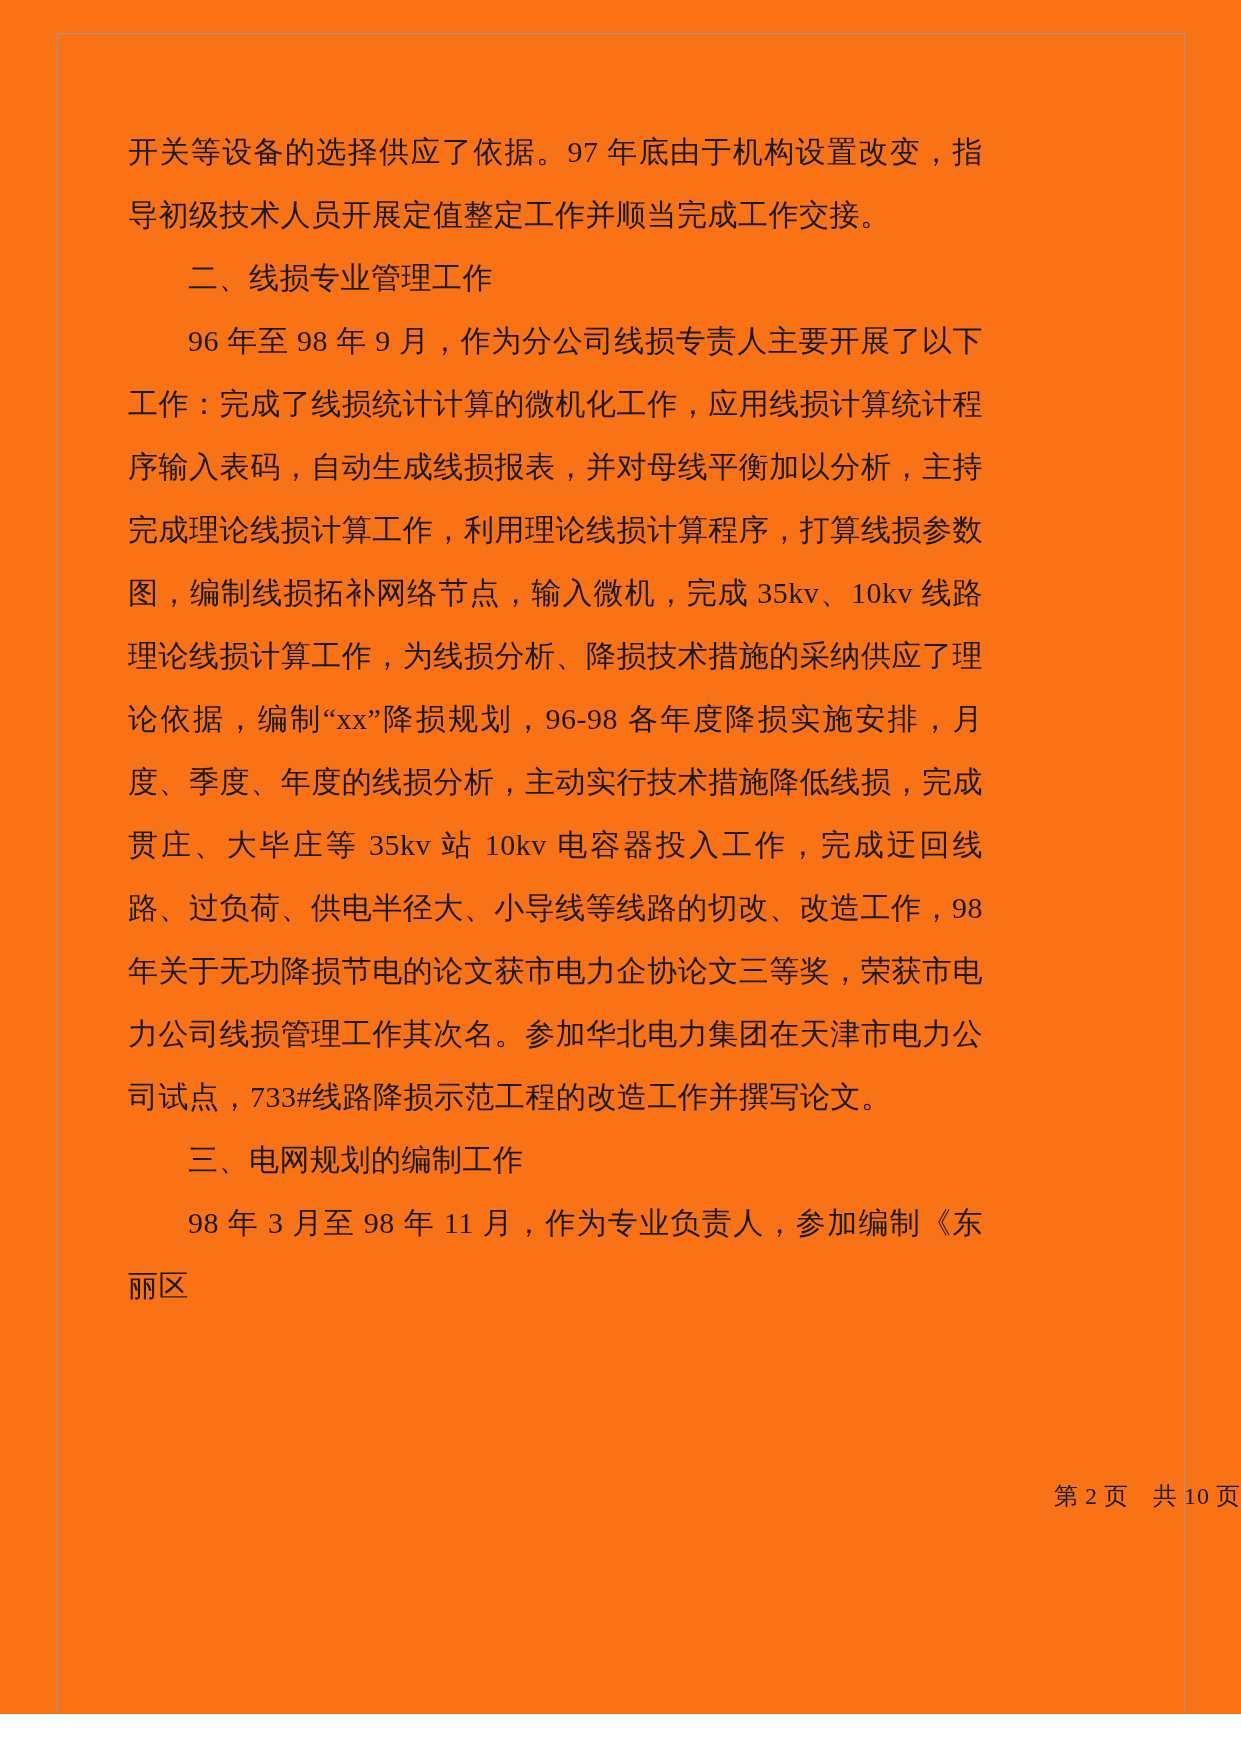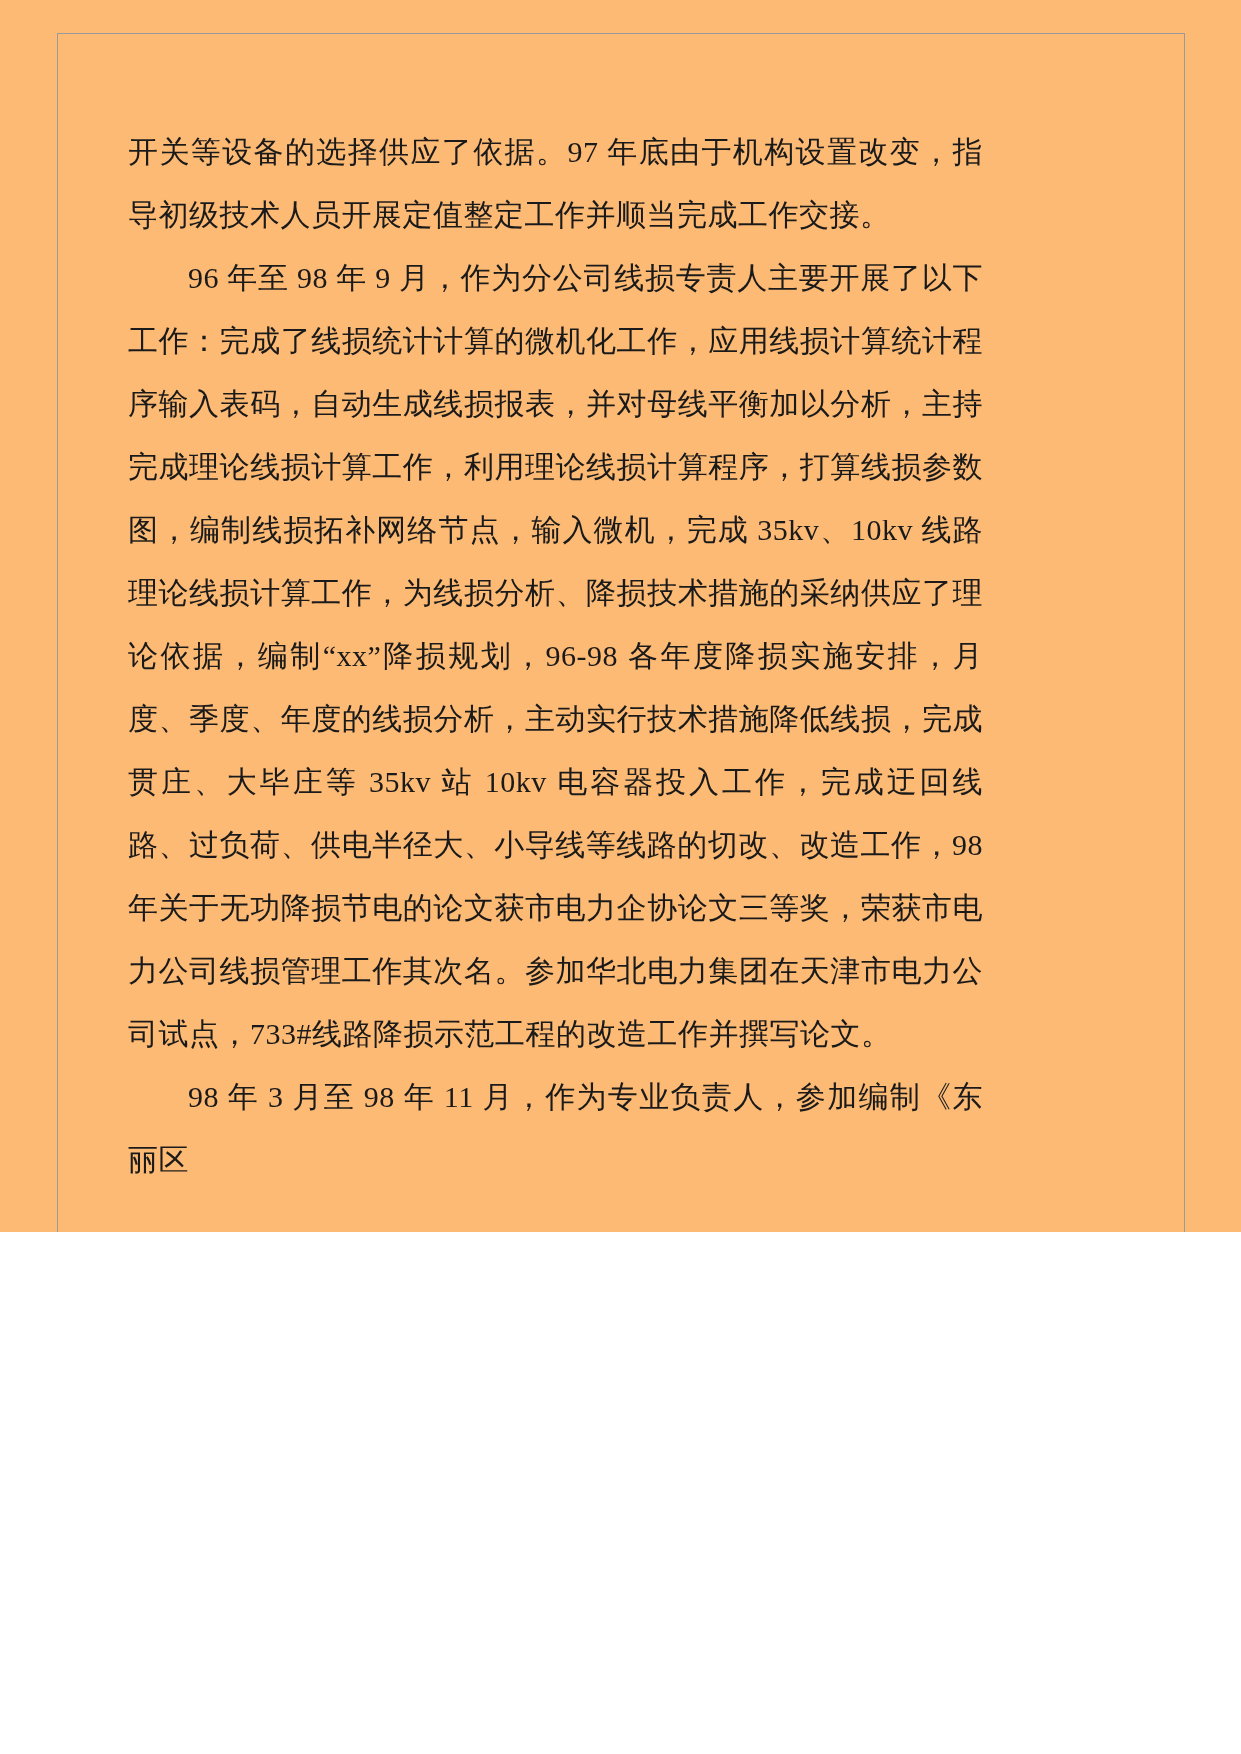--- a/index.html
+++ b/index.html
@@ -2,23 +2,23 @@
 <html><head>
 <meta charset="utf-8">
 <style>
   html, body {
     margin: 0;
     padding: 0;
     background: #ffffff;
   }
   .page {
     width: 1241px;
-    height: 1232px;
+    height: 1714px;
     position: relative;
-    background: #fdba74;
+    background: #f97316;
     box-sizing: border-box;
     font-family: "Liberation Serif", "DejaVu Serif", serif;
   }
   .page-border {
     position: absolute;
     left: 57px;
     top: 33px;
     width: 1128px;
     height: 1688px;
     border: 1px solid #9a9a9a;
@@ -55,21 +55,23 @@
   .footer span { letter-spacing: 1px; }
 </style>
 </head>
 <body>
 
 <div class="page">
   <div class="page-border"></div>
 
   <div class="content">
     <p>开关等设备的选择供应了依据。97 年底由于机构设置改变，指导初级技术人员开展定值整定工作并顺当完成工作交接。</p>
+    <p class="indent">二、线损专业管理工作</p>
     <p class="indent">96 年至 98 年 9 月，作为分公司线损专责人主要开展了以下工作：完成了线损统计计算的微机化工作，应用线损计算统计程序输入表码，自动生成线损报表，并对母线平衡加以分析，主持完成理论线损计算工作，利用理论线损计算程序，打算线损参数图，编制线损拓补网络节点，输入微机，完成 35kv、10kv 线路理论线损计算工作，为线损分析、降损技术措施的采纳供应了理论依据，编制“xx”降损规划，96-98 各年度降损实施安排，月度、季度、年度的线损分析，主动实行技术措施降低线损，完成贯庄、大毕庄等 35kv 站 10kv 电容器投入工作，完成迂回线路、过负荷、供电半径大、小导线等线路的切改、改造工作，98 年关于无功降损节电的论文获市电力企协论文三等奖，荣获市电力公司线损管理工作其次名。参加华北电力集团在天津市电力公司试点，733#线路降损示范工程的改造工作并撰写论文。</p>
+    <p class="indent">三、电网规划的编制工作</p>
     <p class="indent">98 年 3 月至 98 年 11 月，作为专业负责人，参加编制《东丽区</p>
   </div>
 
   <div class="footer">
     <span>第</span>
     <span>2</span>
     <span>页</span>
     &nbsp;&nbsp;
     <span>共</span>
     <span>10</span>

